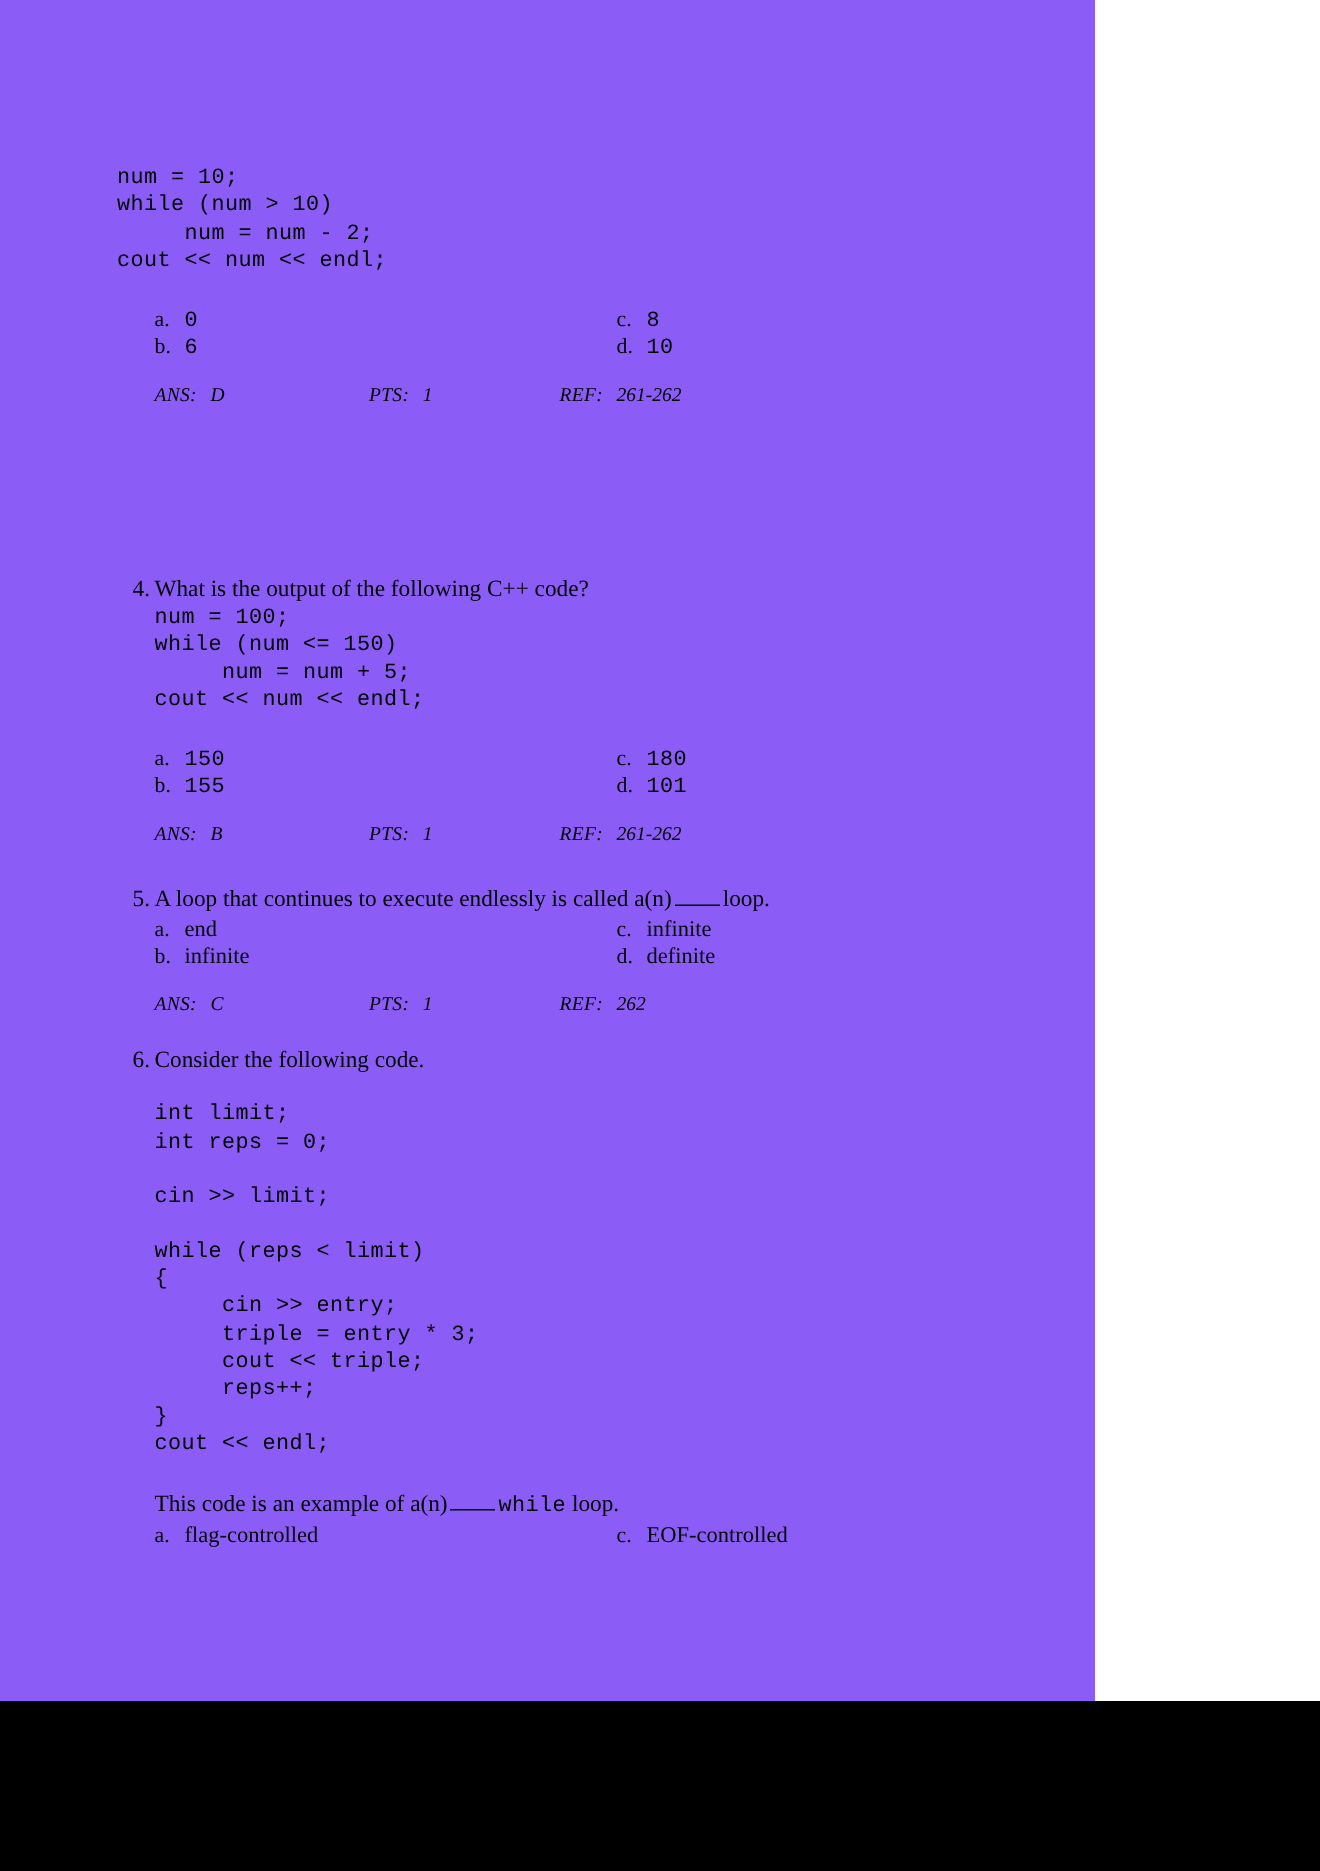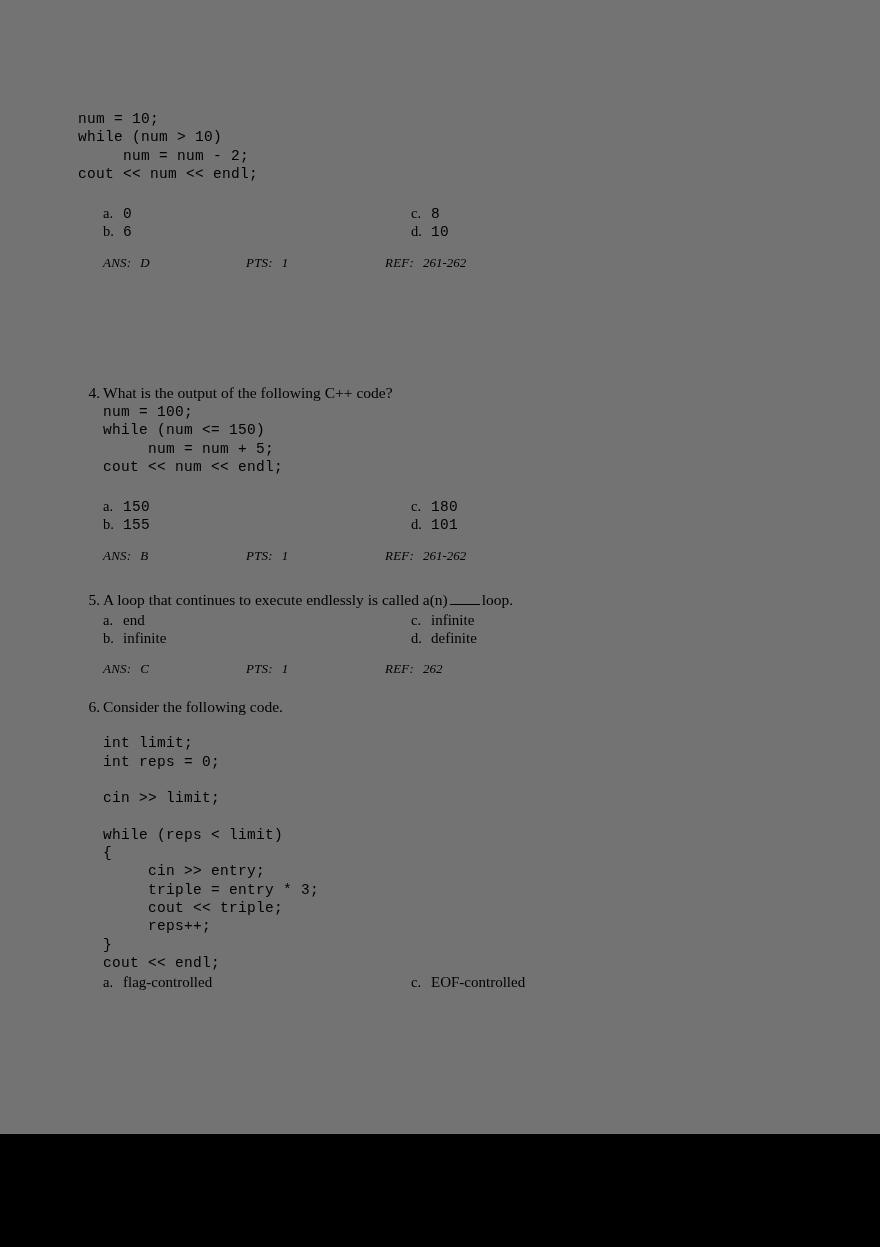--- a/index.html
+++ b/index.html
@@ -12,23 +12,23 @@
     background: #ffffff;
     font-family: "Liberation Serif", serif;
     color: #000000;
     overflow: hidden;
     position: relative;
   }
   .page {
     position: absolute;
     left: 0;
     top: 0;
-    width: 880px;
+    width: 730px;
     height: 1134px;
-    background: #737373;
+    background: #8b5cf6;
   }
   .footer-bar {
     position: absolute;
     left: 0;
     top: 1134px;
     width: 880px;
     height: 113px;
     background: #000000;
   }
   .content {
@@ -87,21 +87,21 @@
   
   .ansline {
     position: relative;
     height: 20px;
     font-family: "Liberation Serif", serif;
     font-size: 13px;
     font-style: italic;
   }
   .ansline .f-ans { position: absolute; left: 25px; }
   .ansline .f-pts { position: absolute; left: 168px; }
-  .ansline .f-ref { position: absolute; left: 307px; }
+  .ansline .f-ref { position: absolute; left: 295px; }
   .ansline .lbl { letter-spacing: 0.2px; }
   .ansline .val { margin-left: 9px; }
 
   
   .qline {
     position: relative;
     font-family: "Liberation Serif", serif;
     font-size: 15.5px;
     line-height: 20px;
   }
@@ -273,20 +273,23 @@
 
 while (reps &lt; limit)
 {
      cin &gt;&gt; entry;
      triple = entry * 3;
      cout &lt;&lt; triple;
      reps++;
 }
 cout &lt;&lt; endl;</pre>
 
+    <div class="qline" style="margin-top:21px;">
+      <span class="qtext"><span>This code is an example of a(n)</span><span class="blank"></span><span class="mono-inline">while</span> <span>loop.</span></span>
+    </div>
 
     <div class="options" style="margin-top:2px;">
       <div class="opt-row">
         <div class="opt left">
           <span class="opt-letter">a.</span>
           <span class="opt-text-serif">flag-controlled</span>
         </div>
         <div class="opt right">
           <span class="opt-letter">c.</span>
           <span class="opt-text-serif">EOF-controlled</span>

